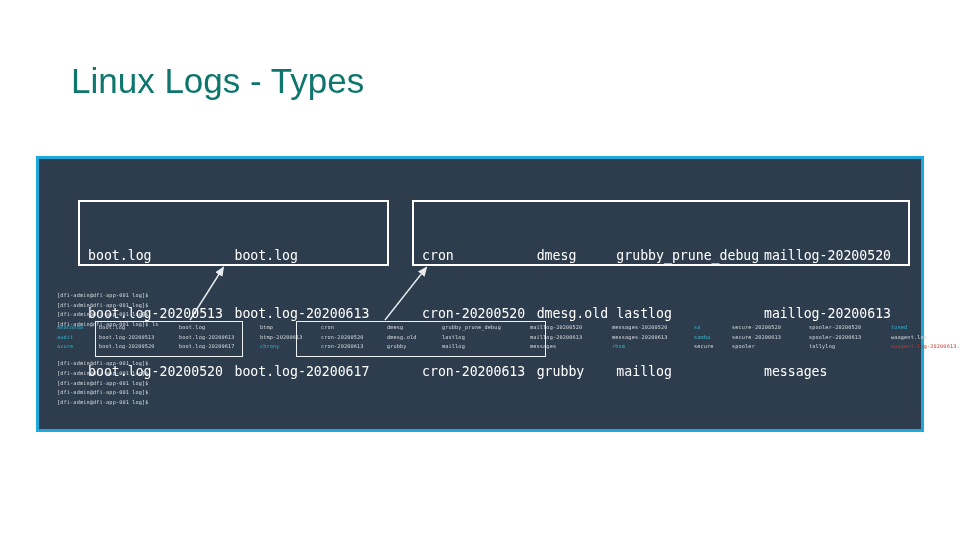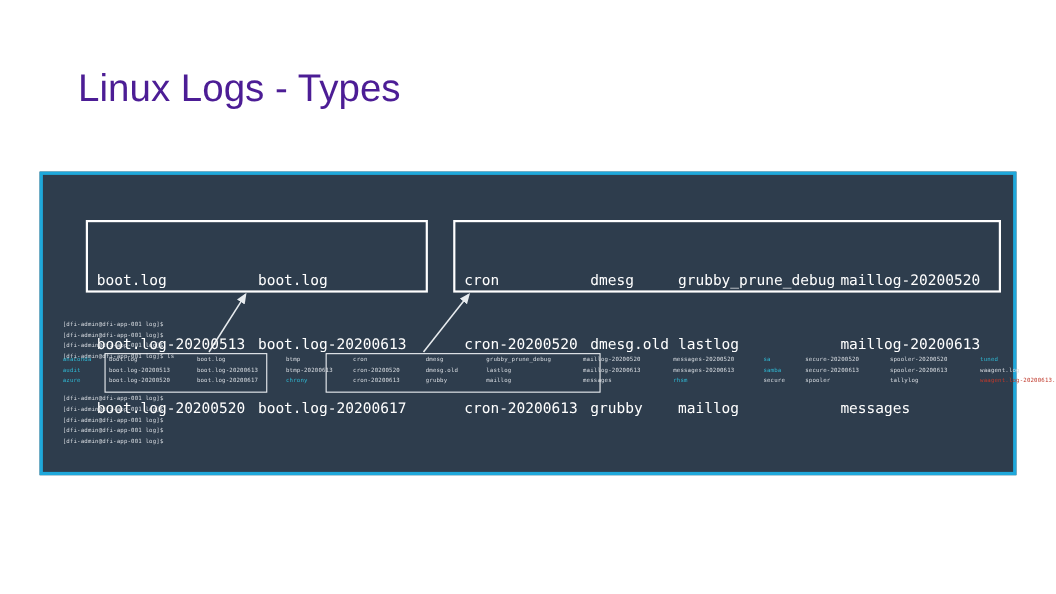--- a/index.html
+++ b/index.html
@@ -15,21 +15,21 @@
     font-family: "Liberation Sans", sans-serif;
   }
 
   
   #slide-title {
     position: absolute;
     left: 71px;
     top: 58px;
     font-size: 35px;
     line-height: 46px;
-    color: #4c1d95;
+    color: #0f766e;
     font-weight: 400;
     letter-spacing: 0px;
     white-space: nowrap;
   }
 
   
   #terminal-panel {
     position: absolute;
     left: 36px;
     top: 156px;

